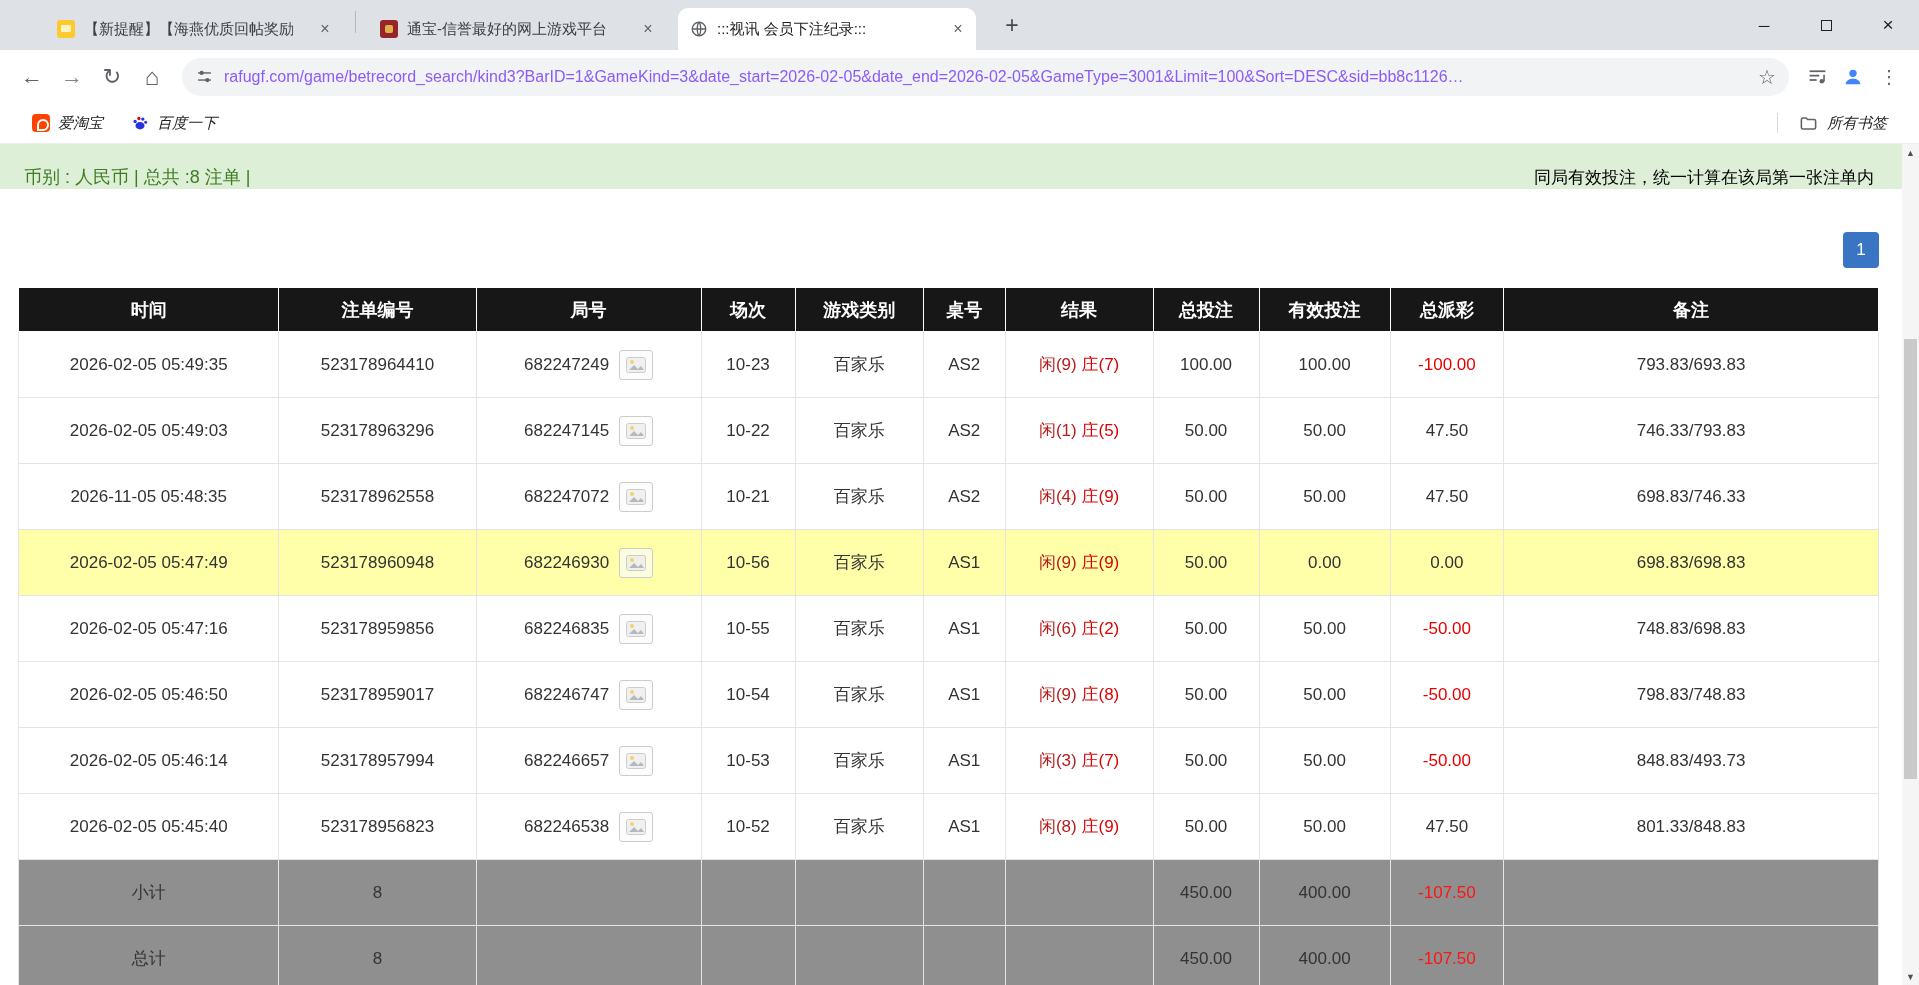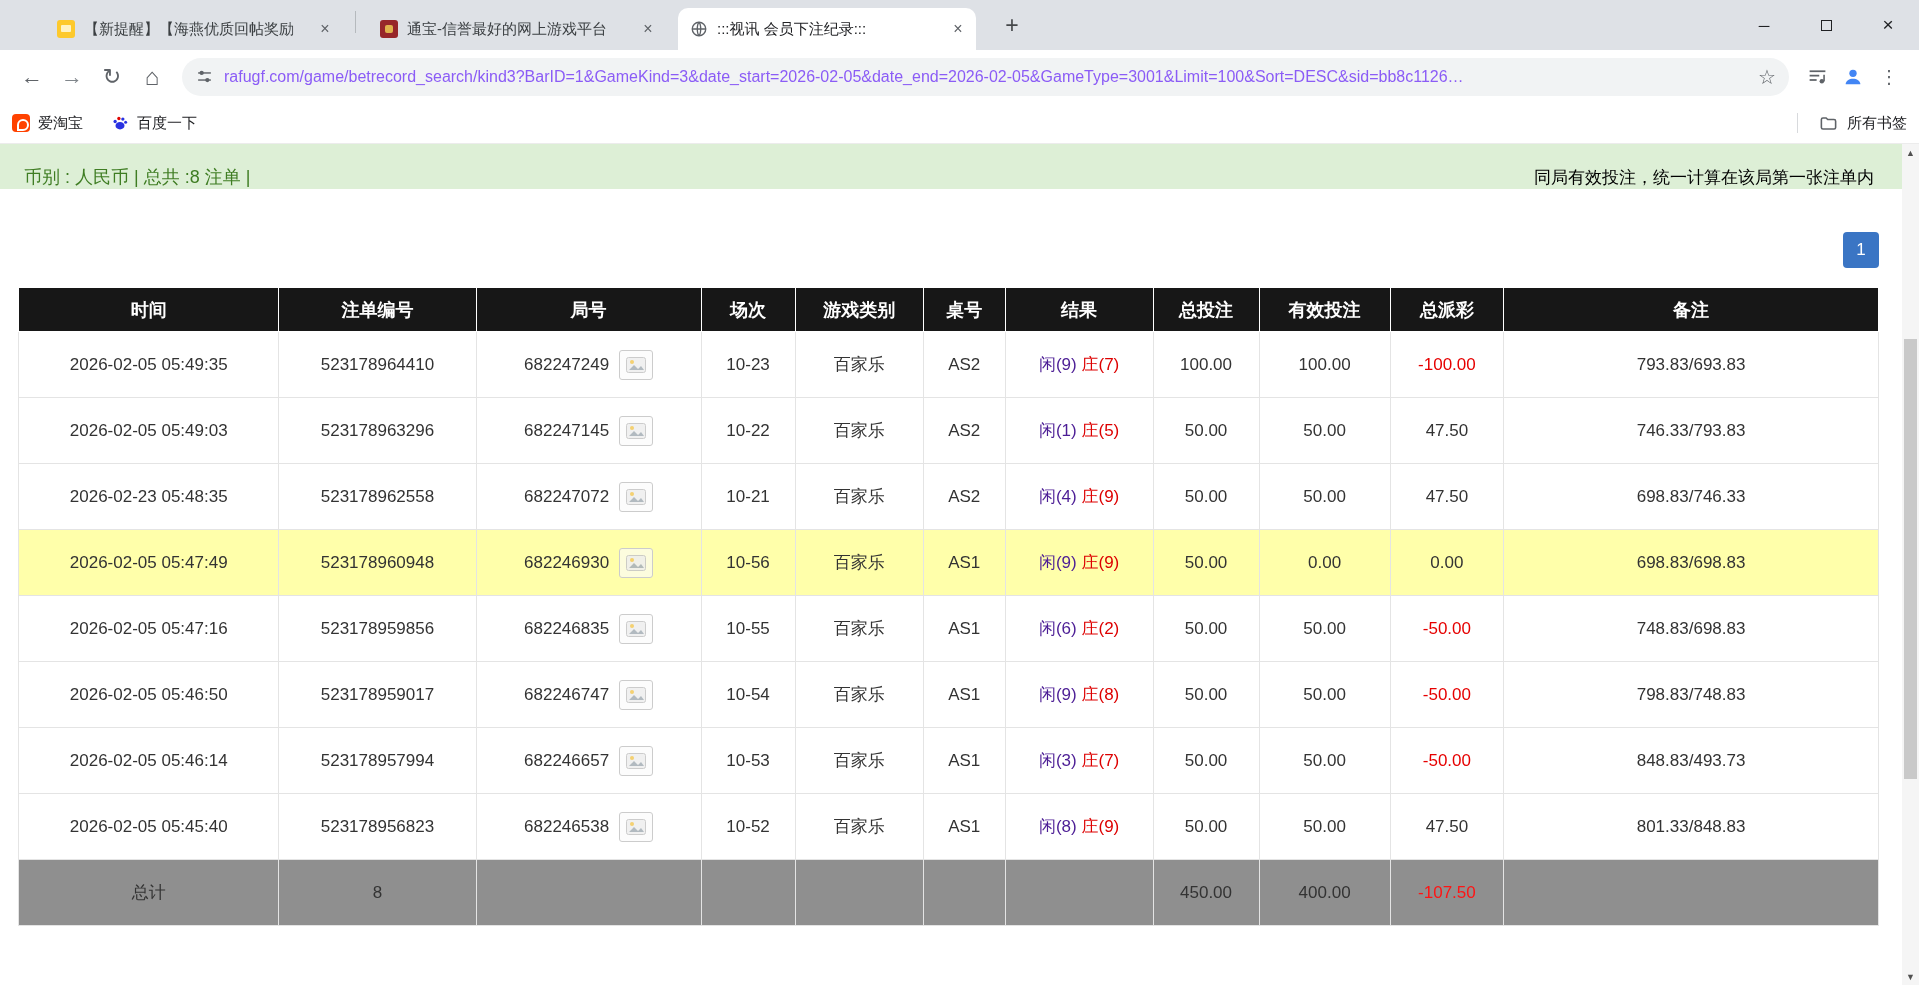--- a/index.html
+++ b/index.html
@@ -23,21 +23,21 @@
   .win-btn { width: 62px; height: 50px; display: flex; align-items: center; justify-content: center; font-size: 15px; color: #202124; }
   .maxbox { width: 11px; height: 11px; border: 1.4px solid #202124; display: inline-block; }
 
   .toolbar { height: 53px; background: #fff; display: flex; align-items: center; padding: 0 12px; }
   .nav-btn { width: 40px; height: 40px; border-radius: 50%; display: flex; align-items: center; justify-content: center; font-size: 22px; color: #5f6368; flex: none; }
   .omnibox { flex: 1; height: 38px; background: #f1f3f4; border-radius: 19px; display: flex; align-items: center; padding: 0 6px 0 14px; margin: 0 10px; min-width: 0; }
   .url { flex: 1; font-size: 16px; color: #8b5cf6; white-space: nowrap; overflow: hidden; margin-left: 11px; }
   .star { width: 32px; height: 32px; display: flex; align-items: center; justify-content: center; font-size: 20px; color: #5f6368; flex: none; }
   .tool-icon { width: 36px; height: 36px; display: flex; align-items: center; justify-content: center; color: #5f6368; font-size: 20px; flex: none; }
 
-  .bookmarksbar { height: 41px; background: #fff; border-bottom: 1px solid #ececec; display: flex; align-items: center; padding: 0 12px; gap: 28px; font-size: 15px; color: #202124; }
+  .bookmarksbar { height: 41px; background: #fff; border-bottom: 1px solid #ececec; display: flex; align-items: center; padding: 0 32px; gap: 28px; font-size: 15px; color: #202124; font-style: italic; }
   .bm { display: flex; align-items: center; gap: 8px; }
   .bm-taobao-icon { width: 18px; height: 18px; border-radius: 4px; background: #ff4200; position: relative; }
   .bm-taobao-icon::after { content: ""; position: absolute; left: 5px; top: 5px; width: 8px; height: 8px; border: 2px solid #fff; border-radius: 50% 50% 50% 0; }
   .bm-right { margin-left: auto; display: flex; align-items: center; gap: 9px; }
   .bm-divider { width: 1px; height: 20px; background: #d8dadd; margin-right: 12px; }
 
   
   .pagearea { position: relative; height: 841px; background: #fff; }
   .page-inner { width: calc(100% - 17px); }
   .greenbar { height: 45px; background: #ddefd6; display: flex; align-items: flex-end; justify-content: space-between; padding: 0 28px 0 24px; }
@@ -46,21 +46,21 @@
 
   .content { margin: 0 23px 0 18px; }
   .pager { display: flex; justify-content: flex-end; margin-top: 43px; }
   .page-btn { width: 36px; height: 36px; background: #3a75c4; color: #fff; font-size: 17px; display: flex; align-items: center; justify-content: center; border-radius: 4px; cursor: pointer; }
 
   table.bets { width: 100%; border-collapse: collapse; table-layout: fixed; margin-top: 19px; }
   table.bets th { background: #171717; color: #fff; font-size: 18px; font-weight: bold; height: 44px; border: 1px solid #fff; padding: 0 2px; }
   table.bets td { height: 66px; text-align: center; vertical-align: middle; font-size: 17px; color: #333; border: 1px solid #e4e4e4; padding: 0 4px; overflow: hidden; white-space: nowrap; }
   tr.hl td { background: #ffffaa; }
   td.c-totalbet { color: #3366cc; }
-  .r-player { color: #4c1d95; }
+  .r-player { color: #b91c1c; }
   .r-banker { color: #dd0000; }
   td.c-payout.neg { color: #e60000; }
   .round-wrap { display: flex; align-items: center; justify-content: center; gap: 10px; }
   .img-btn { width: 34px; height: 30px; border: 1px solid #ccc; border-radius: 3px; background: rgba(250,250,250,.65); display: flex; align-items: center; justify-content: center; cursor: pointer; flex: none; }
   .img-btn svg { opacity: .75; }
   tfoot td { background: #8f8f8f; color: #fff; border: 1px solid #fff; height: 46px; font-size: 17px; text-align: center; }
   tfoot td.c-payout.neg { color: #ff1414; }
 
   
   .scrollbar { position: absolute; top: 0; right: 0; width: 17px; height: 100%; background: #f5f5f5; }
@@ -250,21 +250,21 @@
     <td class="c-session">10-22</td>
     <td class="c-game">百家乐</td>
     <td class="c-table">AS2</td>
     <td><span class="r-player">闲(1)</span> <span class="r-banker">庄(5)</span></td>
     <td class="c-totalbet">50.00</td>
     <td class="c-validbet">50.00</td>
     <td class="c-payout">47.50</td>
     <td class="c-note">746.33/793.83</td>
   </tr>
             <tr>
-    <td class="c-time">2026-02-23 05:48:35</td>
+    <td class="c-time">2026-11-05 05:48:35</td>
     <td class="c-betid">523178962558</td>
     <td>
       <span class="round-wrap">
         <span class="round-no">682247072</span>
         <span class="img-btn">
           <svg width="20" height="16" viewBox="0 0 20 16">
             <rect x="0.5" y="0.5" width="19" height="15" rx="2" fill="#ececec" stroke="#bdbdbd"></rect>
             <circle cx="6" cy="5" r="2" fill="#f3c344"></circle>
             <path d="M3 13l5-5 4 4 3-3 3 4z" fill="#9aa5ad"></path>
           </svg>
@@ -395,20 +395,33 @@
     <td class="c-game">百家乐</td>
     <td class="c-table">AS1</td>
     <td><span class="r-player">闲(8)</span> <span class="r-banker">庄(9)</span></td>
     <td class="c-totalbet">50.00</td>
     <td class="c-validbet">50.00</td>
     <td class="c-payout">47.50</td>
     <td class="c-note">801.33/848.83</td>
   </tr>
           </tbody>
         <tfoot>
+          <tr>
+            <td>小计</td>
+            <td>8</td>
+            <td></td>
+              <td></td>
+              <td></td>
+            <td></td>
+              <td></td>
+            <td>450.00</td>
+            <td>400.00</td>
+            <td class="c-payout neg">-107.50</td>
+            <td></td>
+          </tr>
           <tr>
             <td>总计</td>
             <td>8</td>
             <td></td>
               <td></td>
               <td></td>
             <td></td>
               <td></td>
             <td>450.00</td>
             <td>400.00</td>

